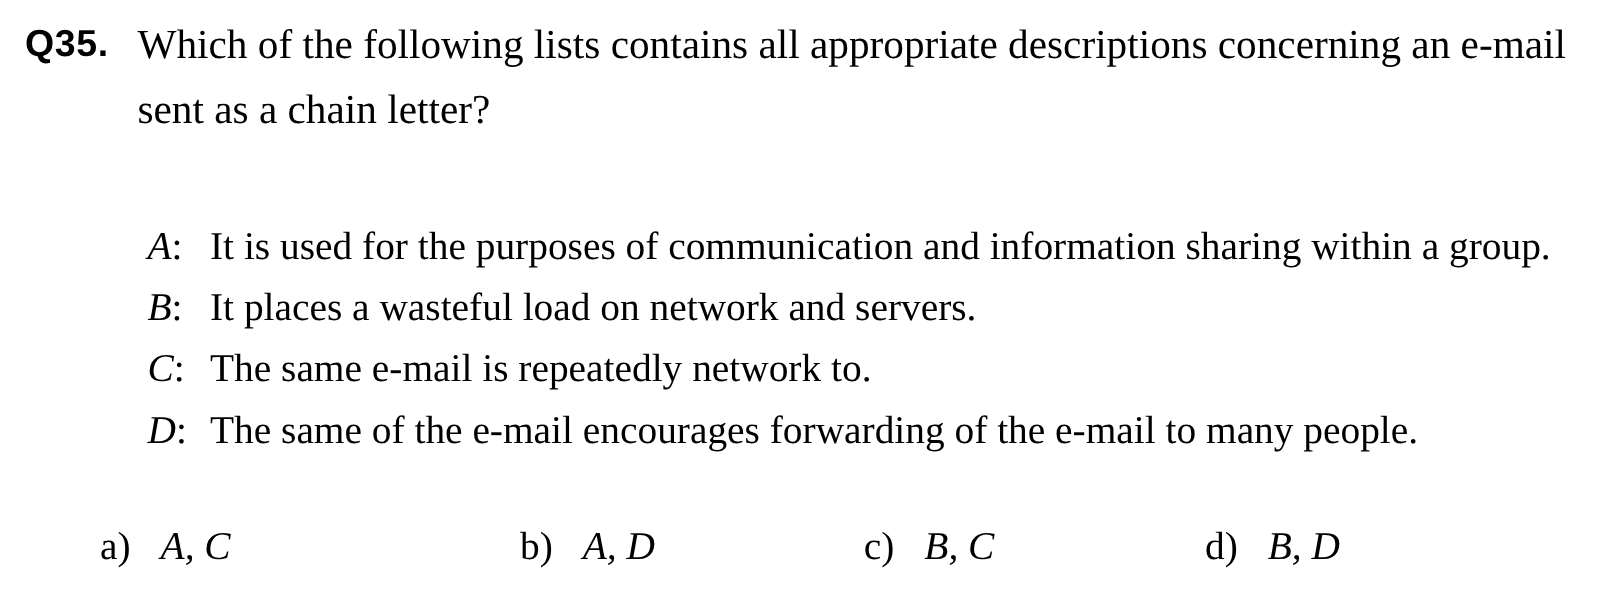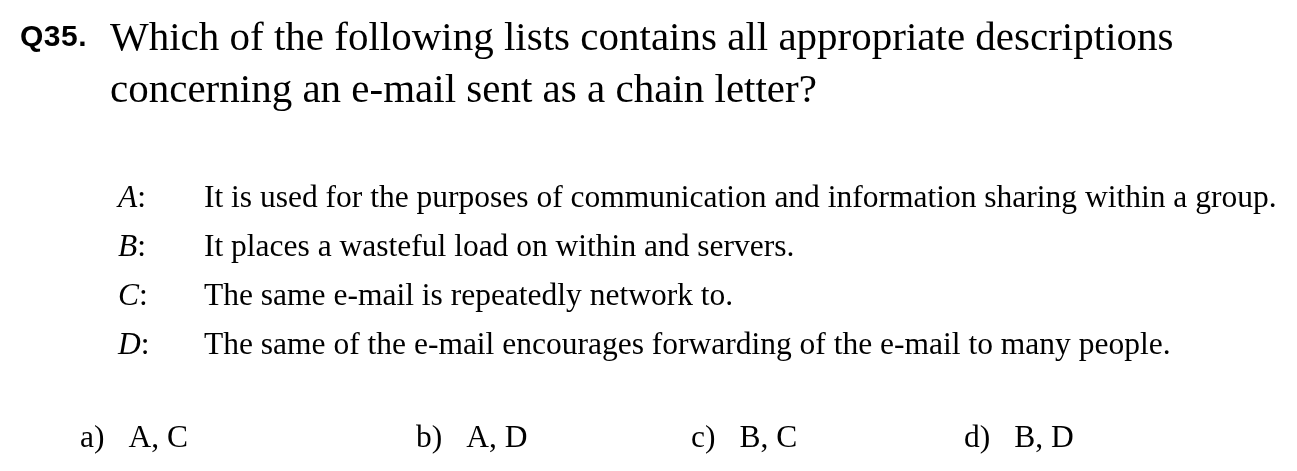--- a/index.html
+++ b/index.html
@@ -23,66 +23,66 @@
   .q-num {
     flex: 0 0 90px;
     font-family: "Liberation Sans", sans-serif;
     font-weight: 700;
     font-size: 30px;
     line-height: 52px;
     letter-spacing: 0.5px;
   }
   .q-text {
     flex: 1;
-    font-size: 41px;
+    font-size: 33px;
     line-height: 52px;
   }
   
   .statements { margin: 58px 0 0 98px; }
   .statement {
     display: flex;
     font-size: 31.5px;
     line-height: 49px;
   }
   .st-label { flex: 0 0 50px; }
   .st-letter { font-style: italic; }
   .st-colon { font-style: normal; }
-  .st-text { flex: 1; margin-left: 36px; }
+  .st-text { flex: 1; }
   
   .options {
     display: flex;
     margin: 48px 0 0 60px;
     font-size: 31.5px;
     line-height: 42px;
   }
   .opt { display: flex; }
   .opt-0 { width: 336px; }
   .opt-1 { width: 275px; }
   .opt-2 { width: 273px; }
   .opt-label { margin-right: 24px; }
-  .opt-value { }
+  .opt-value { font-style: italic; }
 </style>
 </head>
 <body>
 
 <div class="page">
 
   <div class="q-row">
     <span class="q-num">Q35.</span>
     <span class="q-text">Which of the following lists contains all appropriate descriptions concerning an e-mail sent as a chain letter?</span>
   </div>
 
   <div class="statements">
     <div class="statement">
       <span class="st-label"><span class="st-letter">A</span><span class="st-colon">:</span></span>
       <span class="st-text">It is used for the purposes of communication and information sharing within a group.</span>
     </div>
     <div class="statement">
       <span class="st-label"><span class="st-letter">B</span><span class="st-colon">:</span></span>
-      <span class="st-text">It places a wasteful load on within and servers.</span>
+      <span class="st-text">It places a wasteful load on network and servers.</span>
     </div>
     <div class="statement">
       <span class="st-label"><span class="st-letter">C</span><span class="st-colon">:</span></span>
       <span class="st-text">The same e-mail is repeatedly network to.</span>
     </div>
     <div class="statement">
       <span class="st-label"><span class="st-letter">D</span><span class="st-colon">:</span></span>
       <span class="st-text">The same of the e-mail encourages forwarding of the e-mail to many people.</span>
     </div>
   </div>

